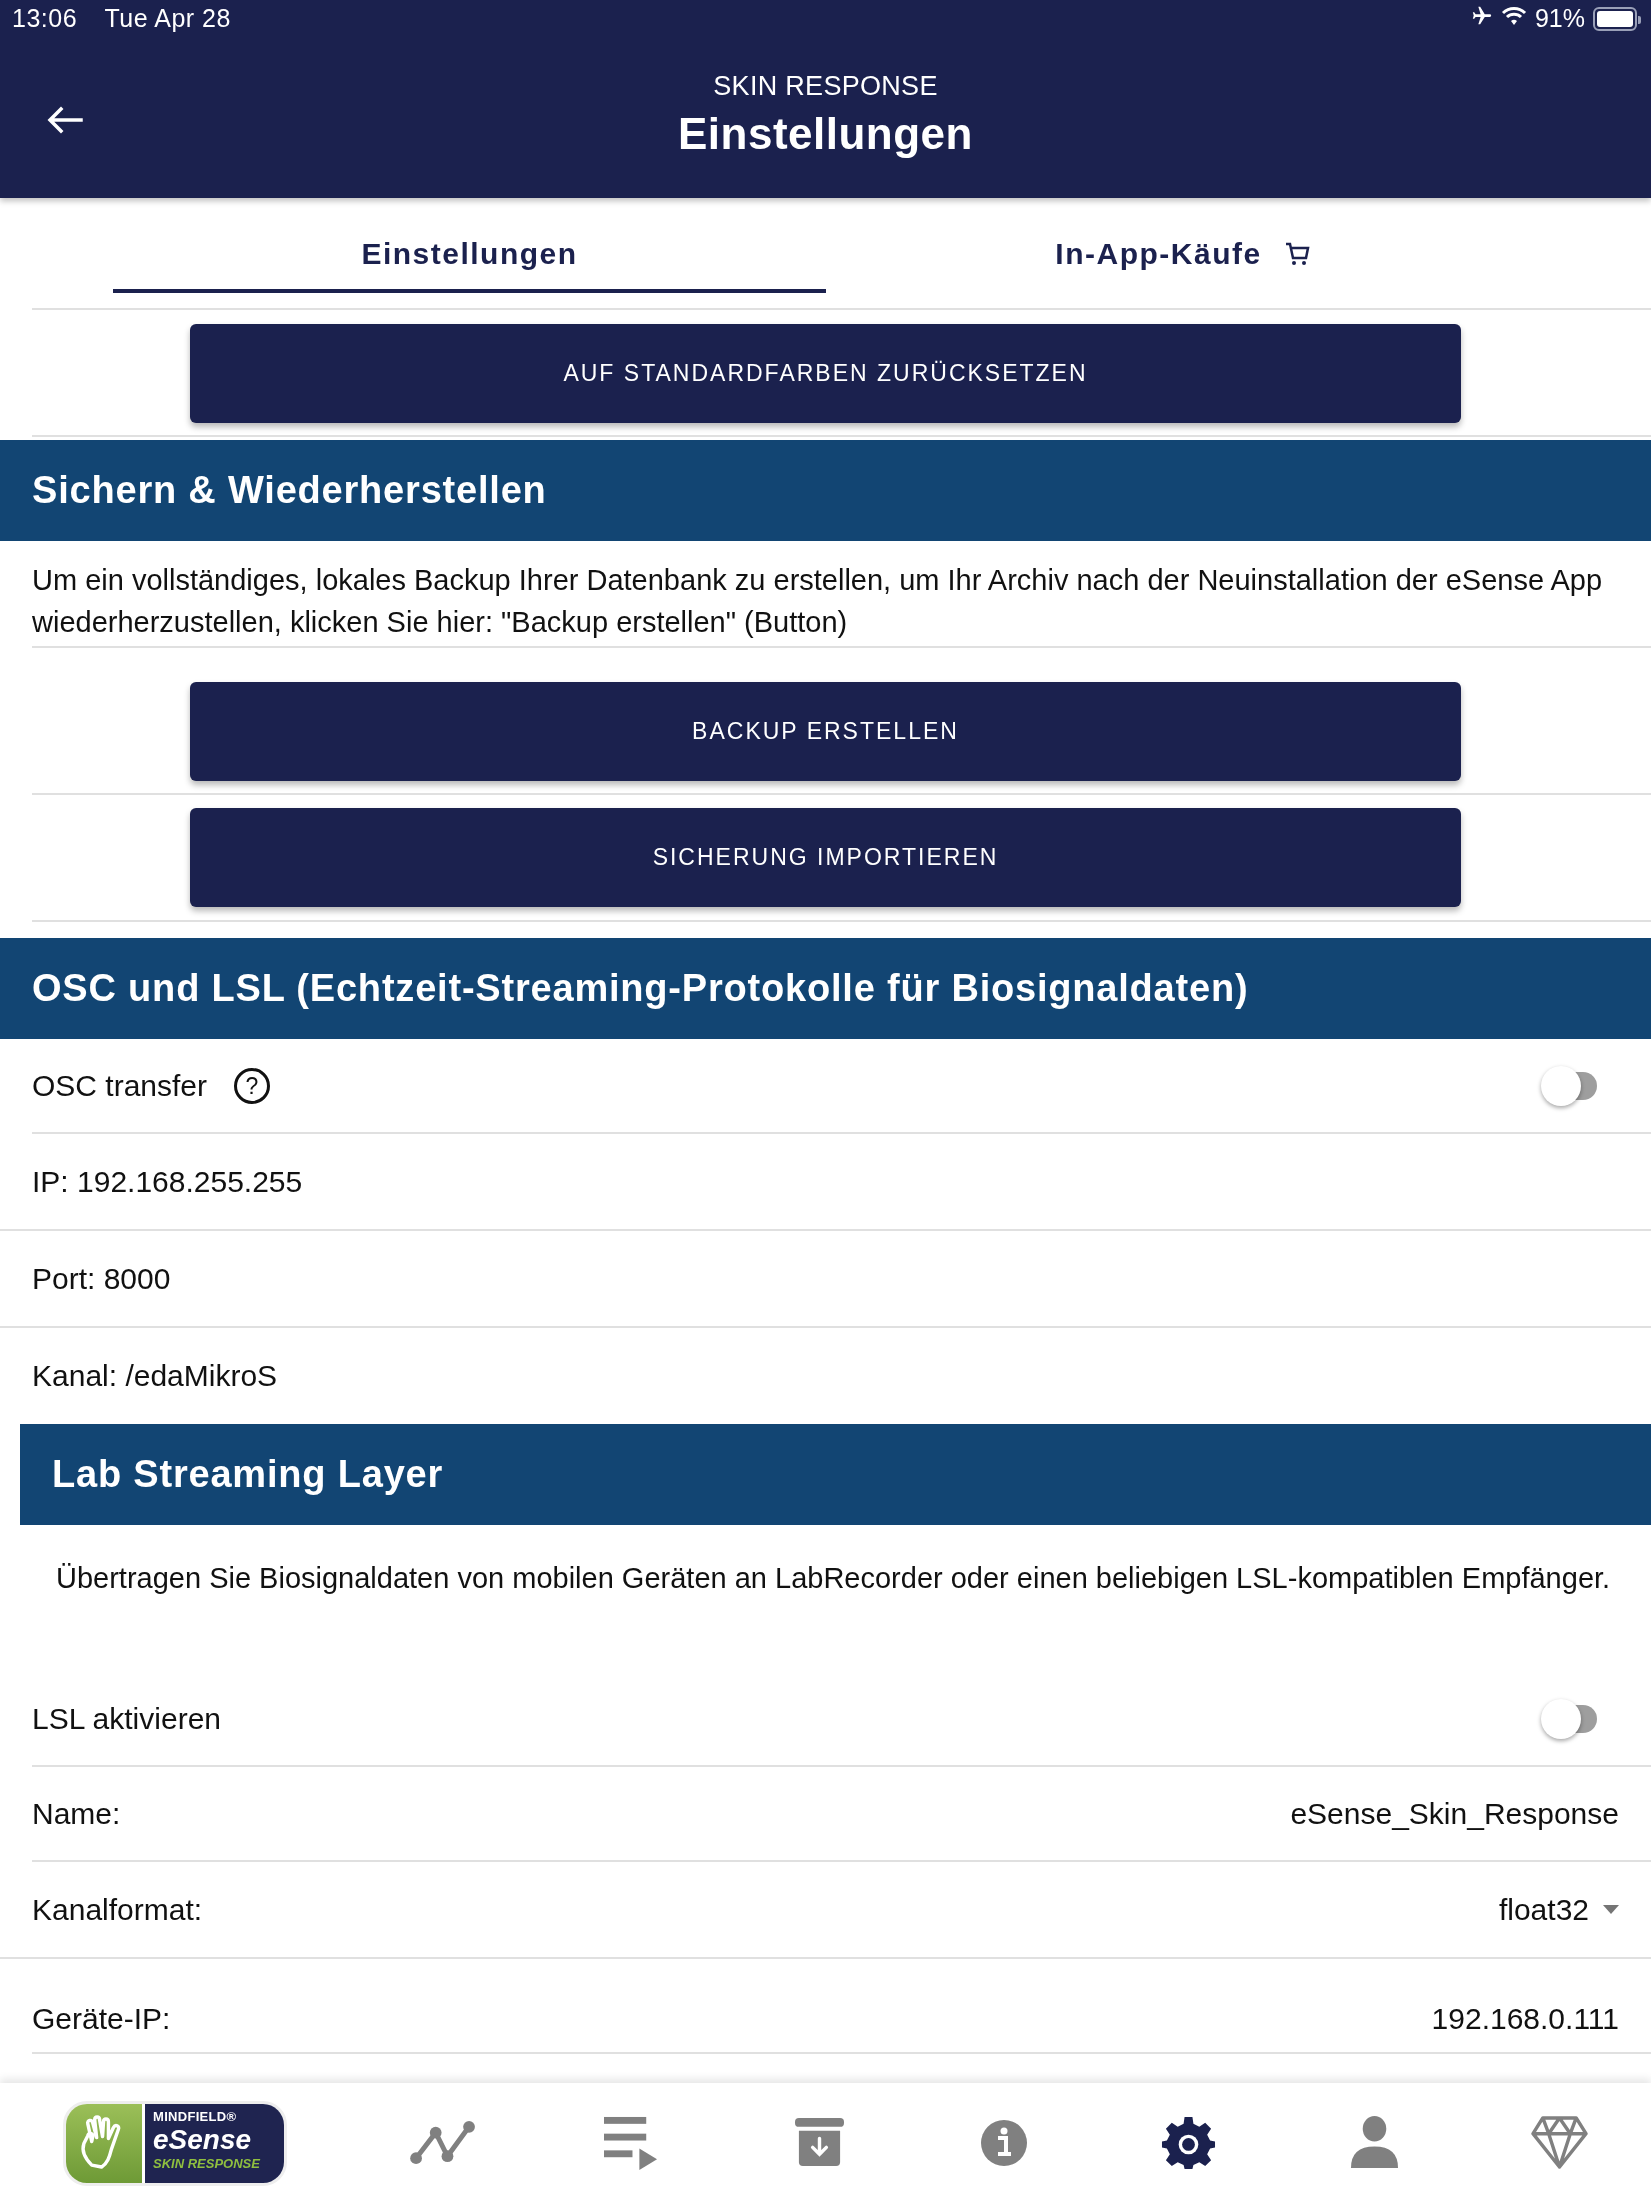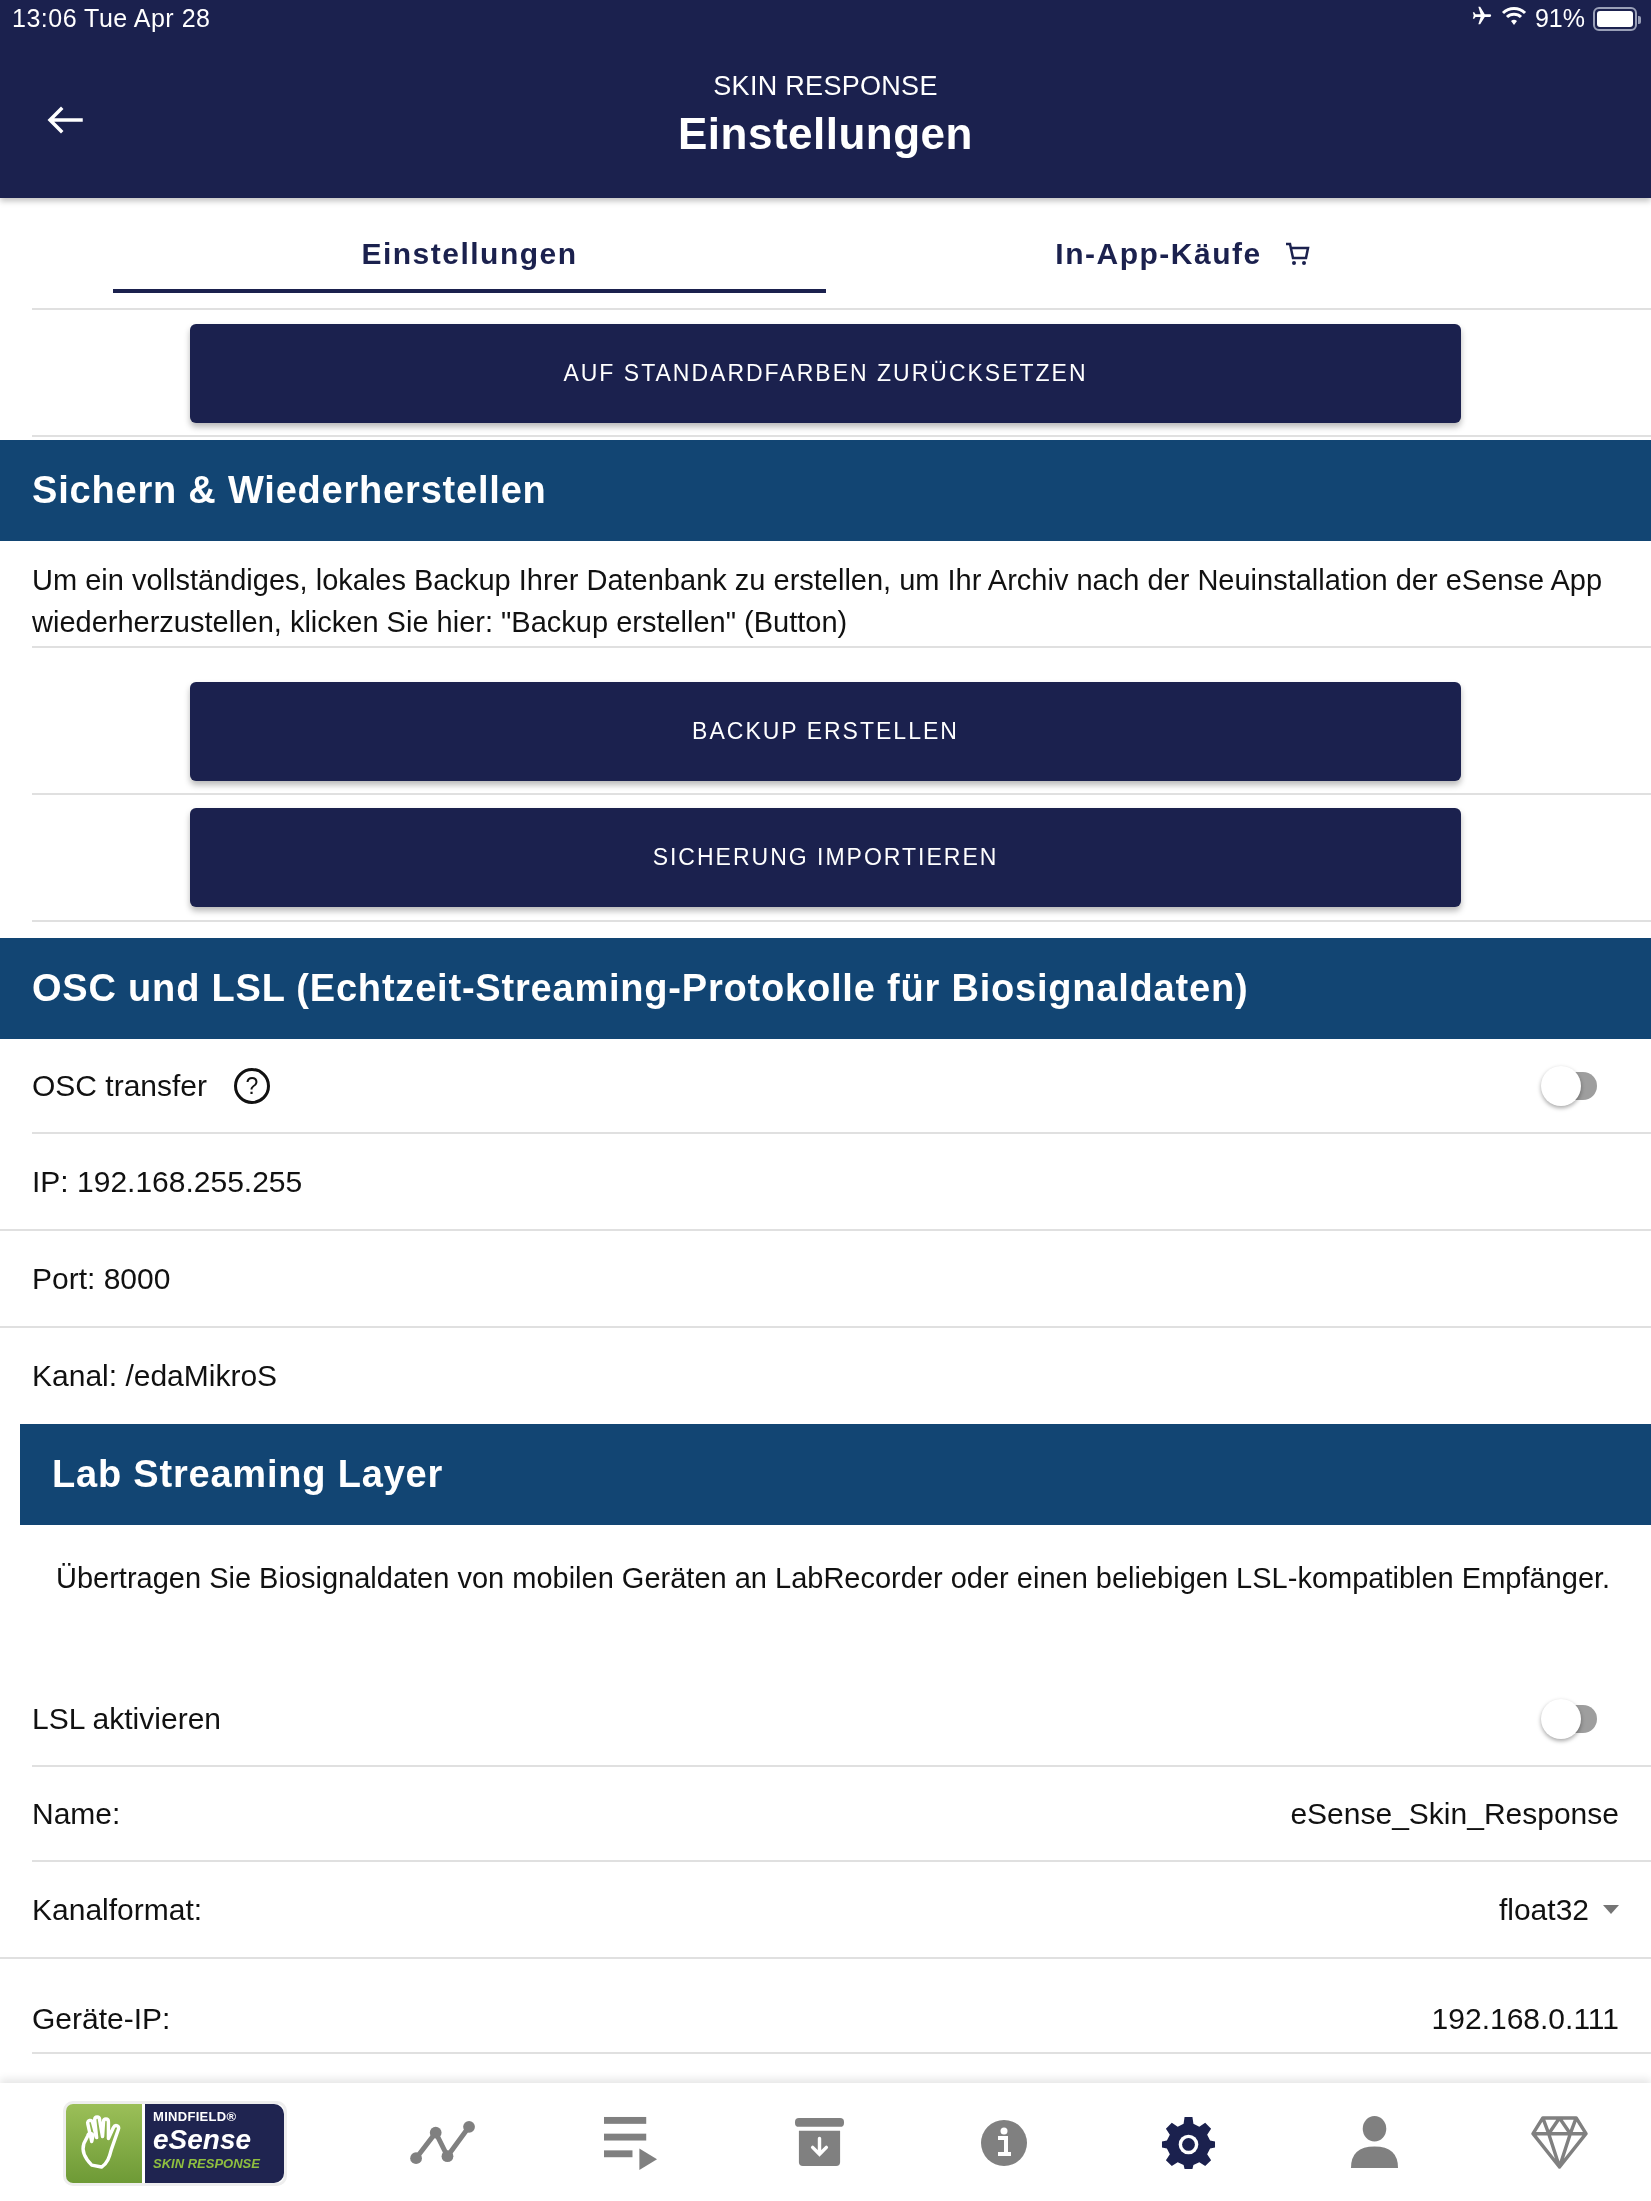--- a/index.html
+++ b/index.html
@@ -1,21 +1,21 @@
 <!DOCTYPE html>
 <html><head>
 <meta charset="utf-8">
 <style>
   * { box-sizing: border-box; margin: 0; padding: 0; }
   html, body { width: 1651px; height: 2202px; overflow: hidden; background: #ffffff; }
   body { font-family: "Liberation Sans", sans-serif; color: #111; position: relative; }
 
   .header { position: absolute; left: 0; top: 0; width: 1651px; height: 198px; background: #1b214e; color: #fff; box-shadow: 0 3px 6px rgba(0,0,0,0.25); z-index: 2; }
   .status-left { position: absolute; left: 12px; top: 4px; font-size: 25px; letter-spacing: 0.5px; }
-  .status-left span + span { }
+  .status-left span + span { margin-left: 20px; }
   .status-right { position: absolute; right: 14px; top: 4px; font-size: 25px; display: flex; align-items: center; gap: 8px; }
   .battery { width: 44px; height: 24px; border: 2px solid #9aa0b8; border-radius: 6px; padding: 2px; position: relative; }
   .battery::after { content: ""; position: absolute; right: -6px; top: 7px; width: 3px; height: 8px; background: #9aa0b8; border-radius: 0 2px 2px 0; }
   .battery .fill { width: 100%; height: 100%; background: #fff; border-radius: 3px; }
   .back { position: absolute; left: 40px; top: 95px; width: 50px; height: 50px; display: flex; align-items: center; justify-content: center; cursor: pointer; }
   .header-sub { position: absolute; left: 0; width: 100%; top: 71px; text-align: center; font-size: 27px; letter-spacing: 0.3px; }
   .header-title { position: absolute; left: 0; width: 100%; top: 109px; text-align: center; font-size: 44px; font-weight: bold; letter-spacing: 0.5px; }
 
   .tabs { position: absolute; left: 0; top: 198px; width: 1651px; height: 111px; }
   .tab { position: absolute; top: 0; height: 111px; display: flex; align-items: center; justify-content: center; font-size: 30px; font-weight: bold; color: #1b214e; letter-spacing: 1.5px; cursor: pointer; }
@@ -35,21 +35,21 @@
   .row .val-right { margin-left: auto; }
   .help { display: inline-flex; margin-left: 26px; cursor: pointer; }
   .toggle { position: absolute; right: 55px; width: 55px; height: 44px; cursor: pointer; }
   .toggle .track { position: absolute; left: 18px; top: 8px; width: 38px; height: 28px; background: #9e9e9e; border-radius: 14px; }
   .toggle .thumb { position: absolute; left: 0; top: 2px; width: 40px; height: 40px; background: #fff; border-radius: 50%; box-shadow: 0 2px 4px rgba(0,0,0,0.35); }
   .select { display: flex; align-items: center; gap: 14px; cursor: pointer; }
   .caret { width: 0; height: 0; border-left: 8px solid transparent; border-right: 8px solid transparent; border-top: 9px solid #757575; }
 
   .bottom-nav { position: absolute; left: 0; top: 2083px; width: 1651px; height: 119px; background: #fff; box-shadow: 0 -4px 8px rgba(0,0,0,0.10); }
   .nav-item { position: absolute; top: 0; height: 119px; display: flex; align-items: center; justify-content: center; cursor: pointer; }
-  .logo { position: absolute; left: 63px; top: 18px; width: 224px; height: 85px; border-radius: 10px; border: 3px solid #eee; overflow: hidden; display: flex; background: #fff; }
+  .logo { position: absolute; left: 63px; top: 18px; width: 224px; height: 85px; border-radius: 24px; border: 3px solid #eee; overflow: hidden; display: flex; background: #fff; }
   .logo-left { width: 76px; background: linear-gradient(#9bbf58, #6e9a36); display: flex; align-items: center; justify-content: center; }
   .logo-right { flex: 1; background: #1f2450; margin-left: 3px; border-radius: 0 10px 10px 0; padding: 5px 0 0 8px; color: #fff; }
   .logo-brand { font-size: 13px; font-weight: bold; letter-spacing: 0.3px; }
   .logo-name { font-size: 28px; font-weight: bold; font-style: italic; line-height: 32px; }
   .logo-sub { font-size: 13px; font-weight: bold; font-style: italic; color: #8fbf3f; }
 </style>
 </head>
 <body>
 
 <div class="header">

